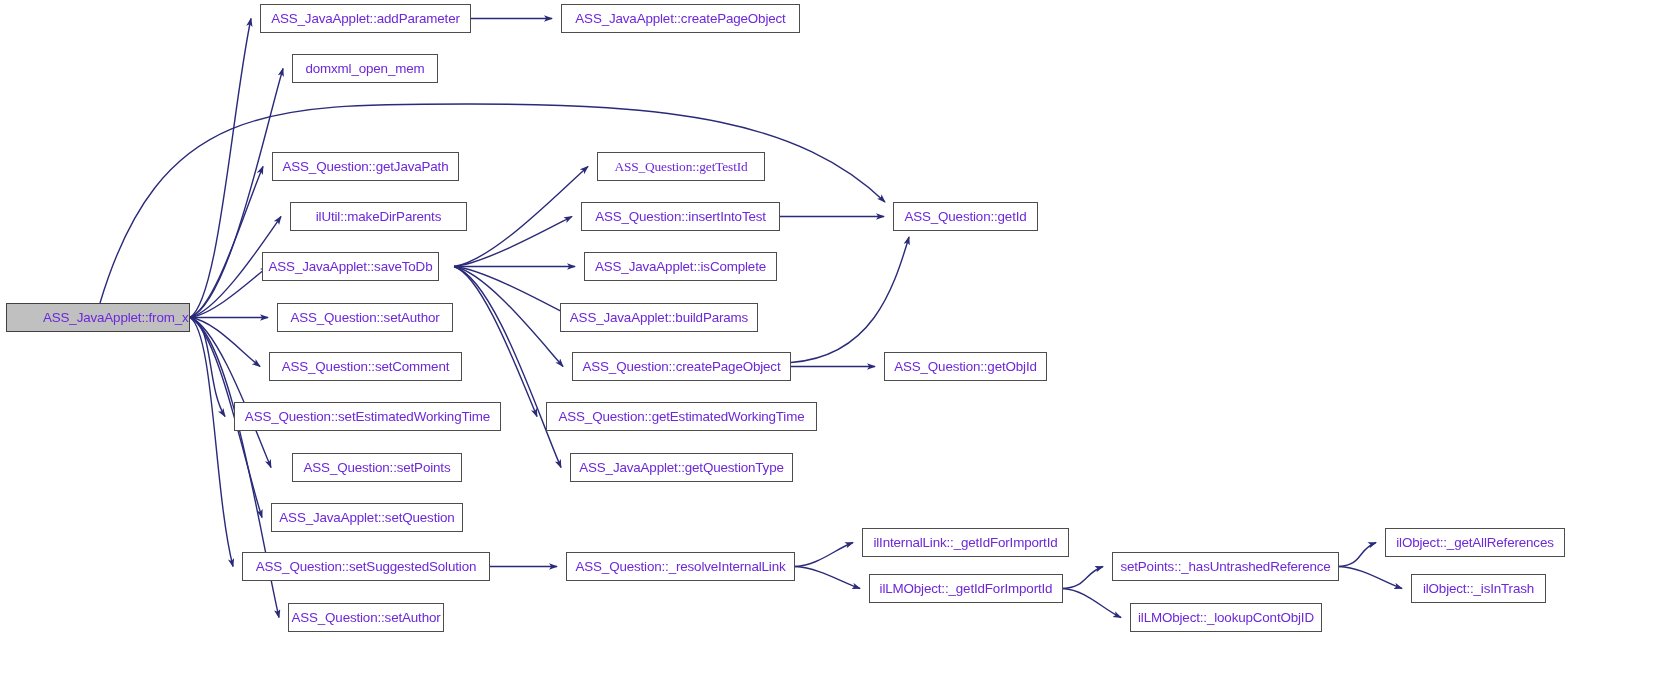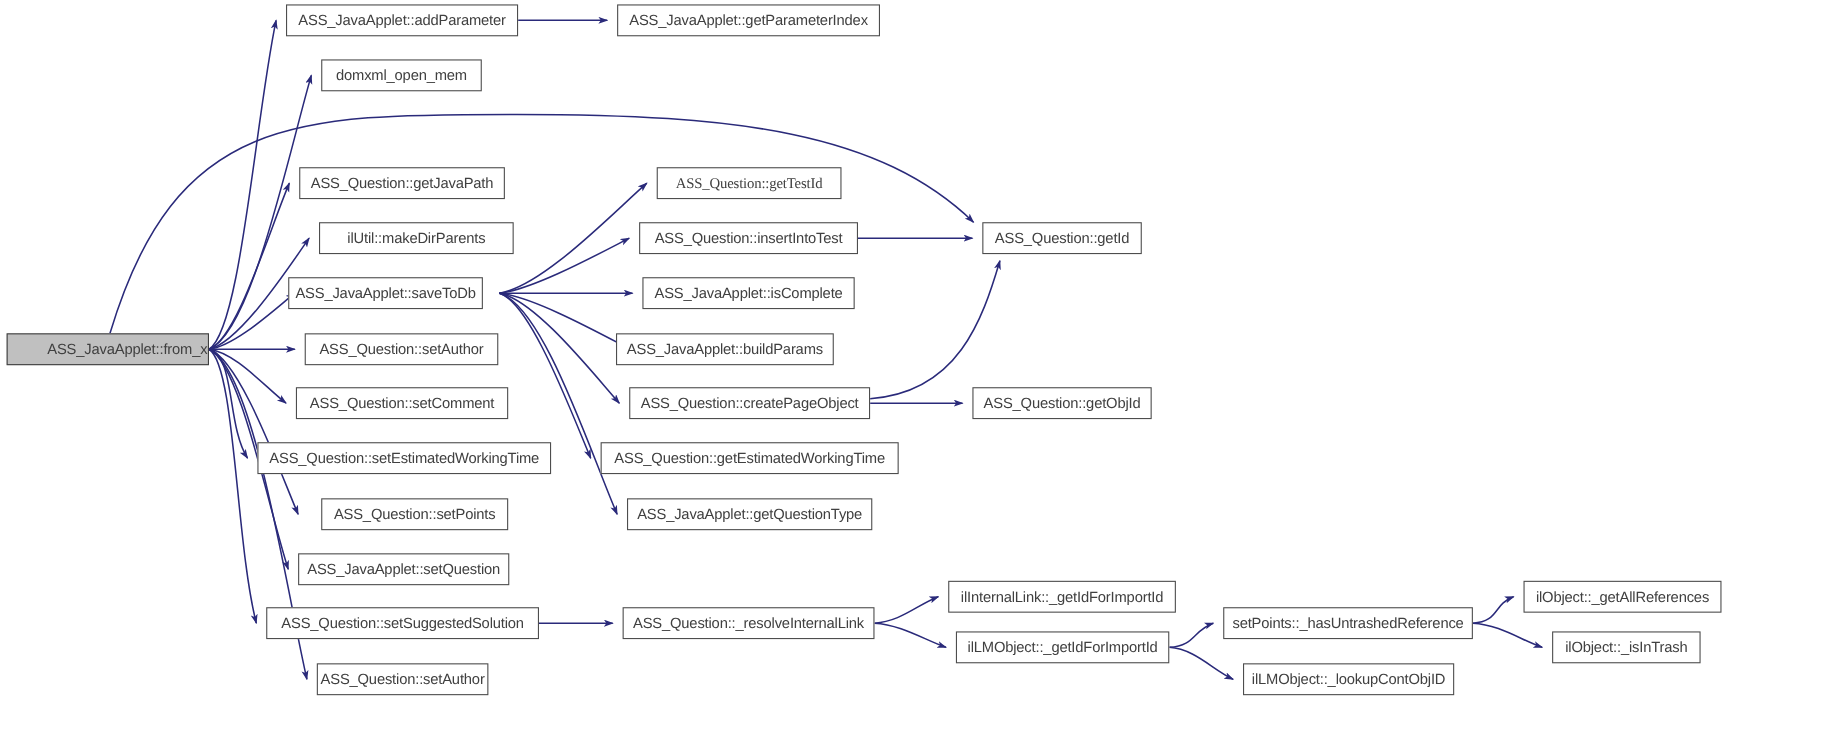--- a/index.html
+++ b/index.html
@@ -22,21 +22,21 @@
     top: 0;
     width: 1669px;
     height: 677px;
     pointer-events: none;
   }
   .gnode {
     position: absolute;
     box-sizing: border-box;
     border: 1px solid #4d4d4d;
     background: #ffffff;
-    color: #404040;
+    color: #6d28d9;
     font-size: 13.4px;
     line-height: 27px;
     height: 29px;
     text-align: center;
     white-space: nowrap;
     overflow: hidden;
     letter-spacing: -0.15px;
   }
   .gnode.root {
     background: #c0c0c0;
@@ -93,21 +93,21 @@
       </g>
   </svg>
   <div id="node-layer">
       <div class="gnode root" style="left: 6px; top: 303px; width: 184px;">
         <span class="lbl">ASS_JavaApplet::from_xml</span>
       </div>
       <div class="gnode" style="left: 260px; top: 4px; width: 211px;">
         <span class="lbl">ASS_JavaApplet::addParameter</span>
       </div>
       <div class="gnode" style="left: 561px; top: 4px; width: 239px;">
-        <span class="lbl">ASS_JavaApplet::getParameterIndex</span>
+        <span class="lbl">ASS_JavaApplet::createPageObject</span>
       </div>
       <div class="gnode" style="left: 292px; top: 54px; width: 146px;">
         <span class="lbl">domxml_open_mem</span>
       </div>
       <div class="gnode" style="left: 272px; top: 152px; width: 187px;">
         <span class="lbl">ASS_Question::getJavaPath</span>
       </div>
       <div class="gnode" style="left: 290px; top: 202px; width: 177px;">
         <span class="lbl">ilUtil::makeDirParents</span>
       </div>

